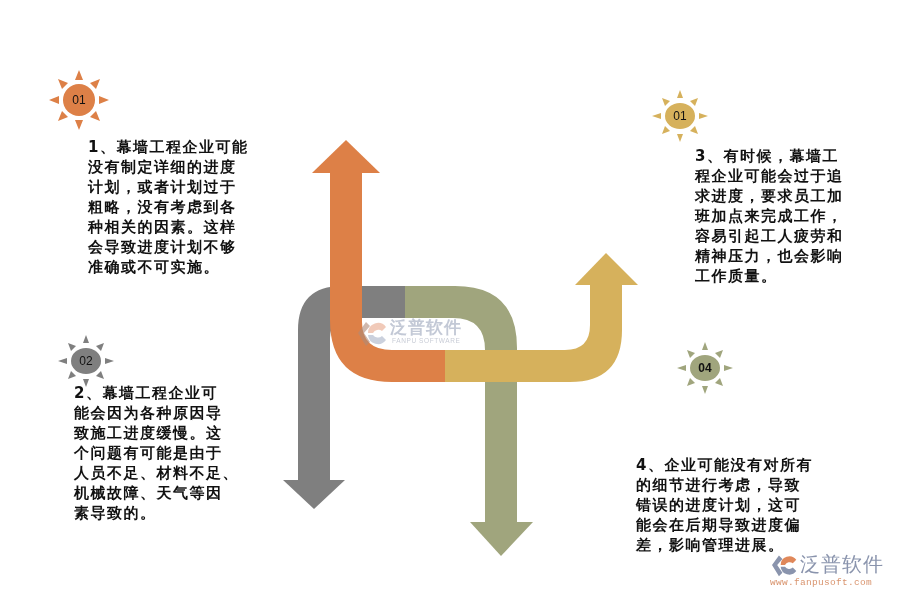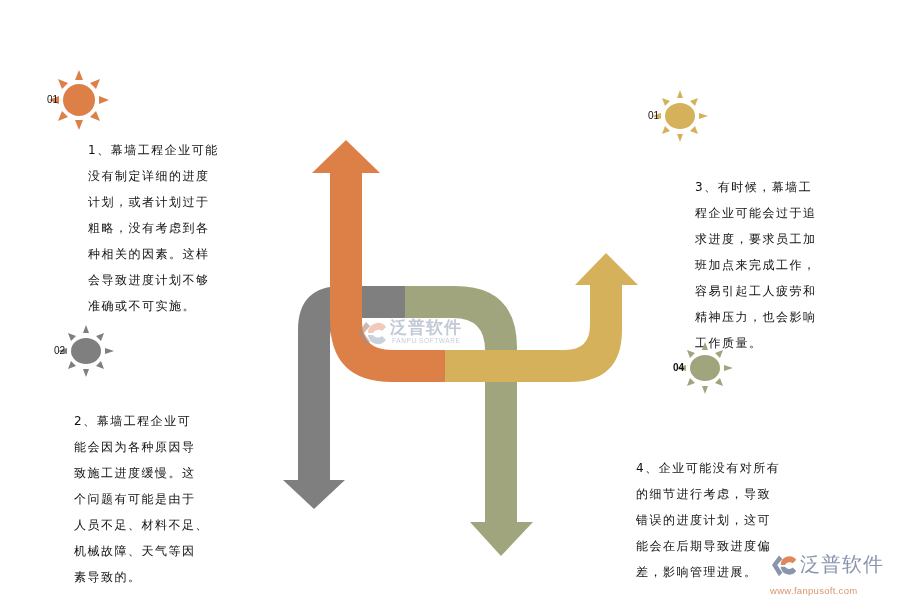--- a/index.html
+++ b/index.html
@@ -19,32 +19,33 @@
       position: absolute;
       width: 64px;
       height: 64px;
     }
     .badge svg { position: absolute; left: 0; top: 0; }
     .badge-num {
       position: absolute;
       left: 0; top: 0;
       width: 64px; height: 64px;
       line-height: 64px;
-      text-align: left;
+      text-align: center;
       font-family: "Liberation Sans", sans-serif;
-      font-size: 10px;
+      font-size: 12px;
       color: #111111;
     }
     .text-block {
       position: absolute;
-      font-size: 12px;
-      line-height: 26px;
+      font-size: 15px;
+      line-height: 20px;
       letter-spacing: 1.5px;
       color: #111111;
       white-space: pre-line;
+      font-weight: bold;
     }
     #diagram {
       position: absolute;
       left: 0; top: 0;
     }
     .watermark-center {
       position: absolute;
       left: 356px;
       top: 316px;
       width: 130px;
@@ -80,25 +81,24 @@
       left: 32px;
       top: 0px;
       font-size: 20px;
       color: #8a94ad;
       letter-spacing: 1px;
     }
     .fl-url {
       position: absolute;
       left: 2px;
       top: 26px;
-      font-family: Liberation Sans, sans-serif;
+      font-family: Liberation Mono, monospace;
       font-size: 9.5px;
       color: #d9946e;
       letter-spacing: 0.3px;
-      margin-top: 8px;
     }
   </style>
 </head>
 <body>
 
 <svg id="diagram" width="900" height="600" viewBox="0 0 900 600" xmlns="http://www.w3.org/2000/svg">
 
   <g>
     <path d="M 405 286 L 405 318 L 350 318 Q 330 318 330 338 L 330 480 L 298 480 L 298 330 Q 298 286 342 286 Z" fill="#7f7f7f"></path>
     <polygon points="283,480 345,480 314,509" fill="#7f7f7f"></polygon>
@@ -147,37 +147,37 @@
   <div class="badge-num">01</div>
 </div>
 <div class="text-block" style="left:88px;top:137px;">1、幕墙工程企业可能
 没有制定详细的进度
 计划，或者计划过于
 粗略，没有考虑到各
 种相关的因素。这样
 会导致进度计划不够
 准确或不可实施。</div>
 
-<div class="badge" style="left:54px;top:319px;">
+<div class="badge" style="left:54px;top:329px;">
   <svg width="64" height="64" viewBox="0 0 64 64">
     <g fill="#7f7f7f">
       <polygon points="32,6 29,14 35,14"></polygon>
       <polygon points="32,58 29,50 35,50"></polygon>
       <polygon points="4,32 13,29 13,35"></polygon>
       <polygon points="60,32 51,29 51,35"></polygon>
       <polygon points="14,14 17,22 22,17"></polygon>
       <polygon points="50,14 42,17 47,22"></polygon>
       <polygon points="14,50 22,47 17,42"></polygon>
       <polygon points="50,50 47,42 42,47"></polygon>
       <ellipse cx="32" cy="32" rx="15" ry="13"></ellipse>
     </g>
   </svg>
   <div class="badge-num">02</div>
 </div>
-<div class="text-block" style="left:74px;top:408px;">2、幕墙工程企业可
+<div class="text-block" style="left:74px;top:383px;">2、幕墙工程企业可
 能会因为各种原因导
 致施工进度缓慢。这
 个问题有可能是由于
 人员不足、材料不足、
 机械故障、天气等因
 素导致的。</div>
 
 <div class="badge" style="left:648px;top:84px;">
   <svg width="64" height="64" viewBox="0 0 64 64">
     <g fill="#d6b15c">
@@ -187,21 +187,21 @@
       <polygon points="60,32 51,29 51,35"></polygon>
       <polygon points="14,14 17,22 22,17"></polygon>
       <polygon points="50,14 42,17 47,22"></polygon>
       <polygon points="14,50 22,47 17,42"></polygon>
       <polygon points="50,50 47,42 42,47"></polygon>
       <ellipse cx="32" cy="32" rx="15" ry="13"></ellipse>
     </g>
   </svg>
   <div class="badge-num">01</div>
 </div>
-<div class="text-block" style="left:695px;top:146px;margin-top:28px;">3、有时候，幕墙工
+<div class="text-block" style="left:695px;top:146px;">3、有时候，幕墙工
 程企业可能会过于追
 求进度，要求员工加
 班加点来完成工作，
 容易引起工人疲劳和
 精神压力，也会影响
 工作质量。</div>
 
 <div class="badge" style="left:673px;top:336px;font-weight:bold;">
   <svg width="64" height="64" viewBox="0 0 64 64">
     <g fill="#a0a57d">

